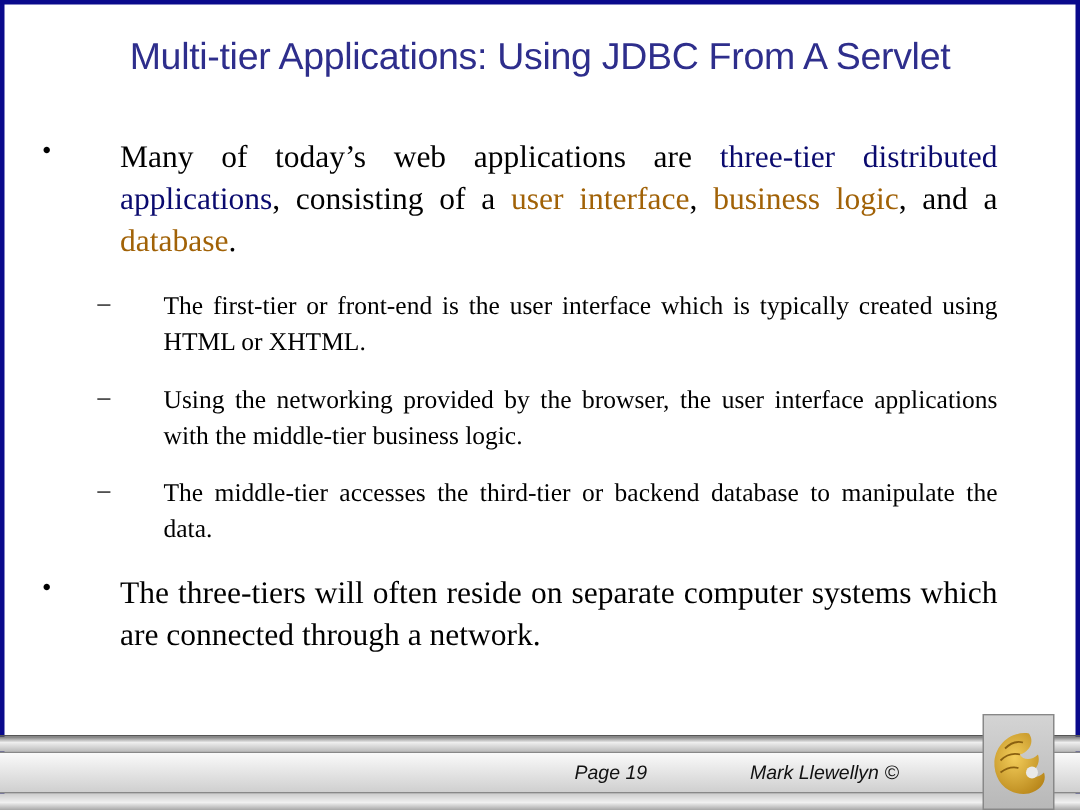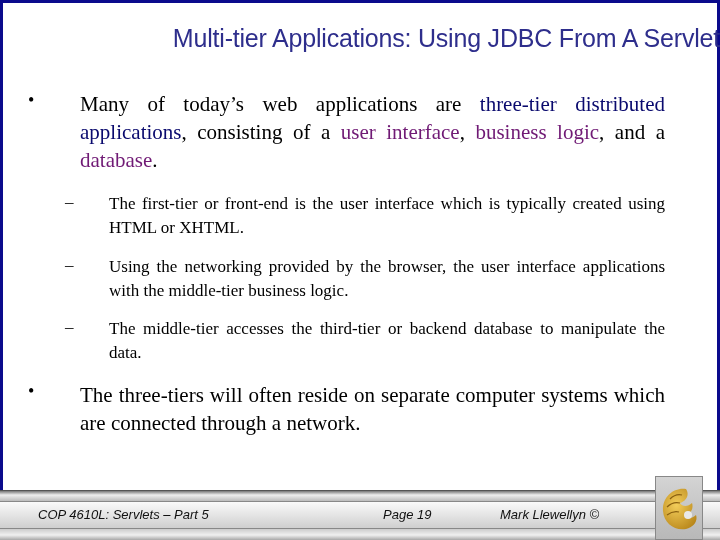--- a/index.html
+++ b/index.html
@@ -9,21 +9,21 @@
   }
   .frame {
     position: absolute; left: 0; top: 0; width: 720px; height: 540px;
     box-sizing: border-box;
     border-left: 3px solid #0a0a8c;
     border-right: 3px solid #0a0a8c;
     border-top: 3px solid #0a0a8c;
   }
   .title {
     position: absolute; left: 0; right: 0; top: 24px;
-    text-align: right;
+    text-align: center;
     font-family: "Liberation Sans", sans-serif;
     font-size: 25px;
     color: #2e2e8c;
     letter-spacing: -0.2px;
   }
   .body-text {
     font-family: "Liberation Serif", serif;
     color: #000;
   }
   .bullet-row {
@@ -44,21 +44,21 @@
     position: absolute; left: 65px;
     font-family: "Liberation Serif", serif;
     font-size: 17px;
   }
   .sub-text {
     position: absolute; left: 109px; width: 556px;
     font-size: 17px; line-height: 24px;
     text-align: justify;
   }
   .blue { color: #0a0a6e; }
-  .red { color: #701a75; }
+  .red { color: #a16207; }
 
   .footer {
     position: absolute; left: 0; top: 490px; width: 720px; height: 50px;
   }
   .footer-band {
     position: absolute; left: 0; width: 720px;
     background: linear-gradient(#f4f4f4, #bdbdbd);
     border-top: 1px solid #555;
   }
   .footer-top { top: 0; height: 10px; background: linear-gradient(#777, #eee 40%, #bbb); }
@@ -105,21 +105,20 @@
 
 <div class="bullet-row" style="top:381px;">
   <span class="bullet-dot">•</span>
   <div class="bullet-text body-text">The three-tiers will often reside on separate computer systems which are connected through a network.</div>
 </div>
 
 <div class="footer">
   <div class="footer-band footer-top"></div>
   <div class="footer-band footer-mid"></div>
   <div class="footer-band footer-bot"></div>
-  <span class="footer-text" style="left:38px;">COP 4610L: Servlets – Part 5</span>
   <span class="footer-text" style="left:383px;">Page 19</span>
   <span class="footer-text" style="left:500px;">Mark Llewellyn ©</span>
 </div>
 
 <div class="logo-box">
   <svg width="46" height="62" viewBox="0 0 46 62">
     <defs>
       <radialGradient id="g1" cx="0.4" cy="0.4" r="0.7">
         <stop offset="0" stop-color="#f3cd5a"></stop>
         <stop offset="1" stop-color="#b8861a"></stop>

